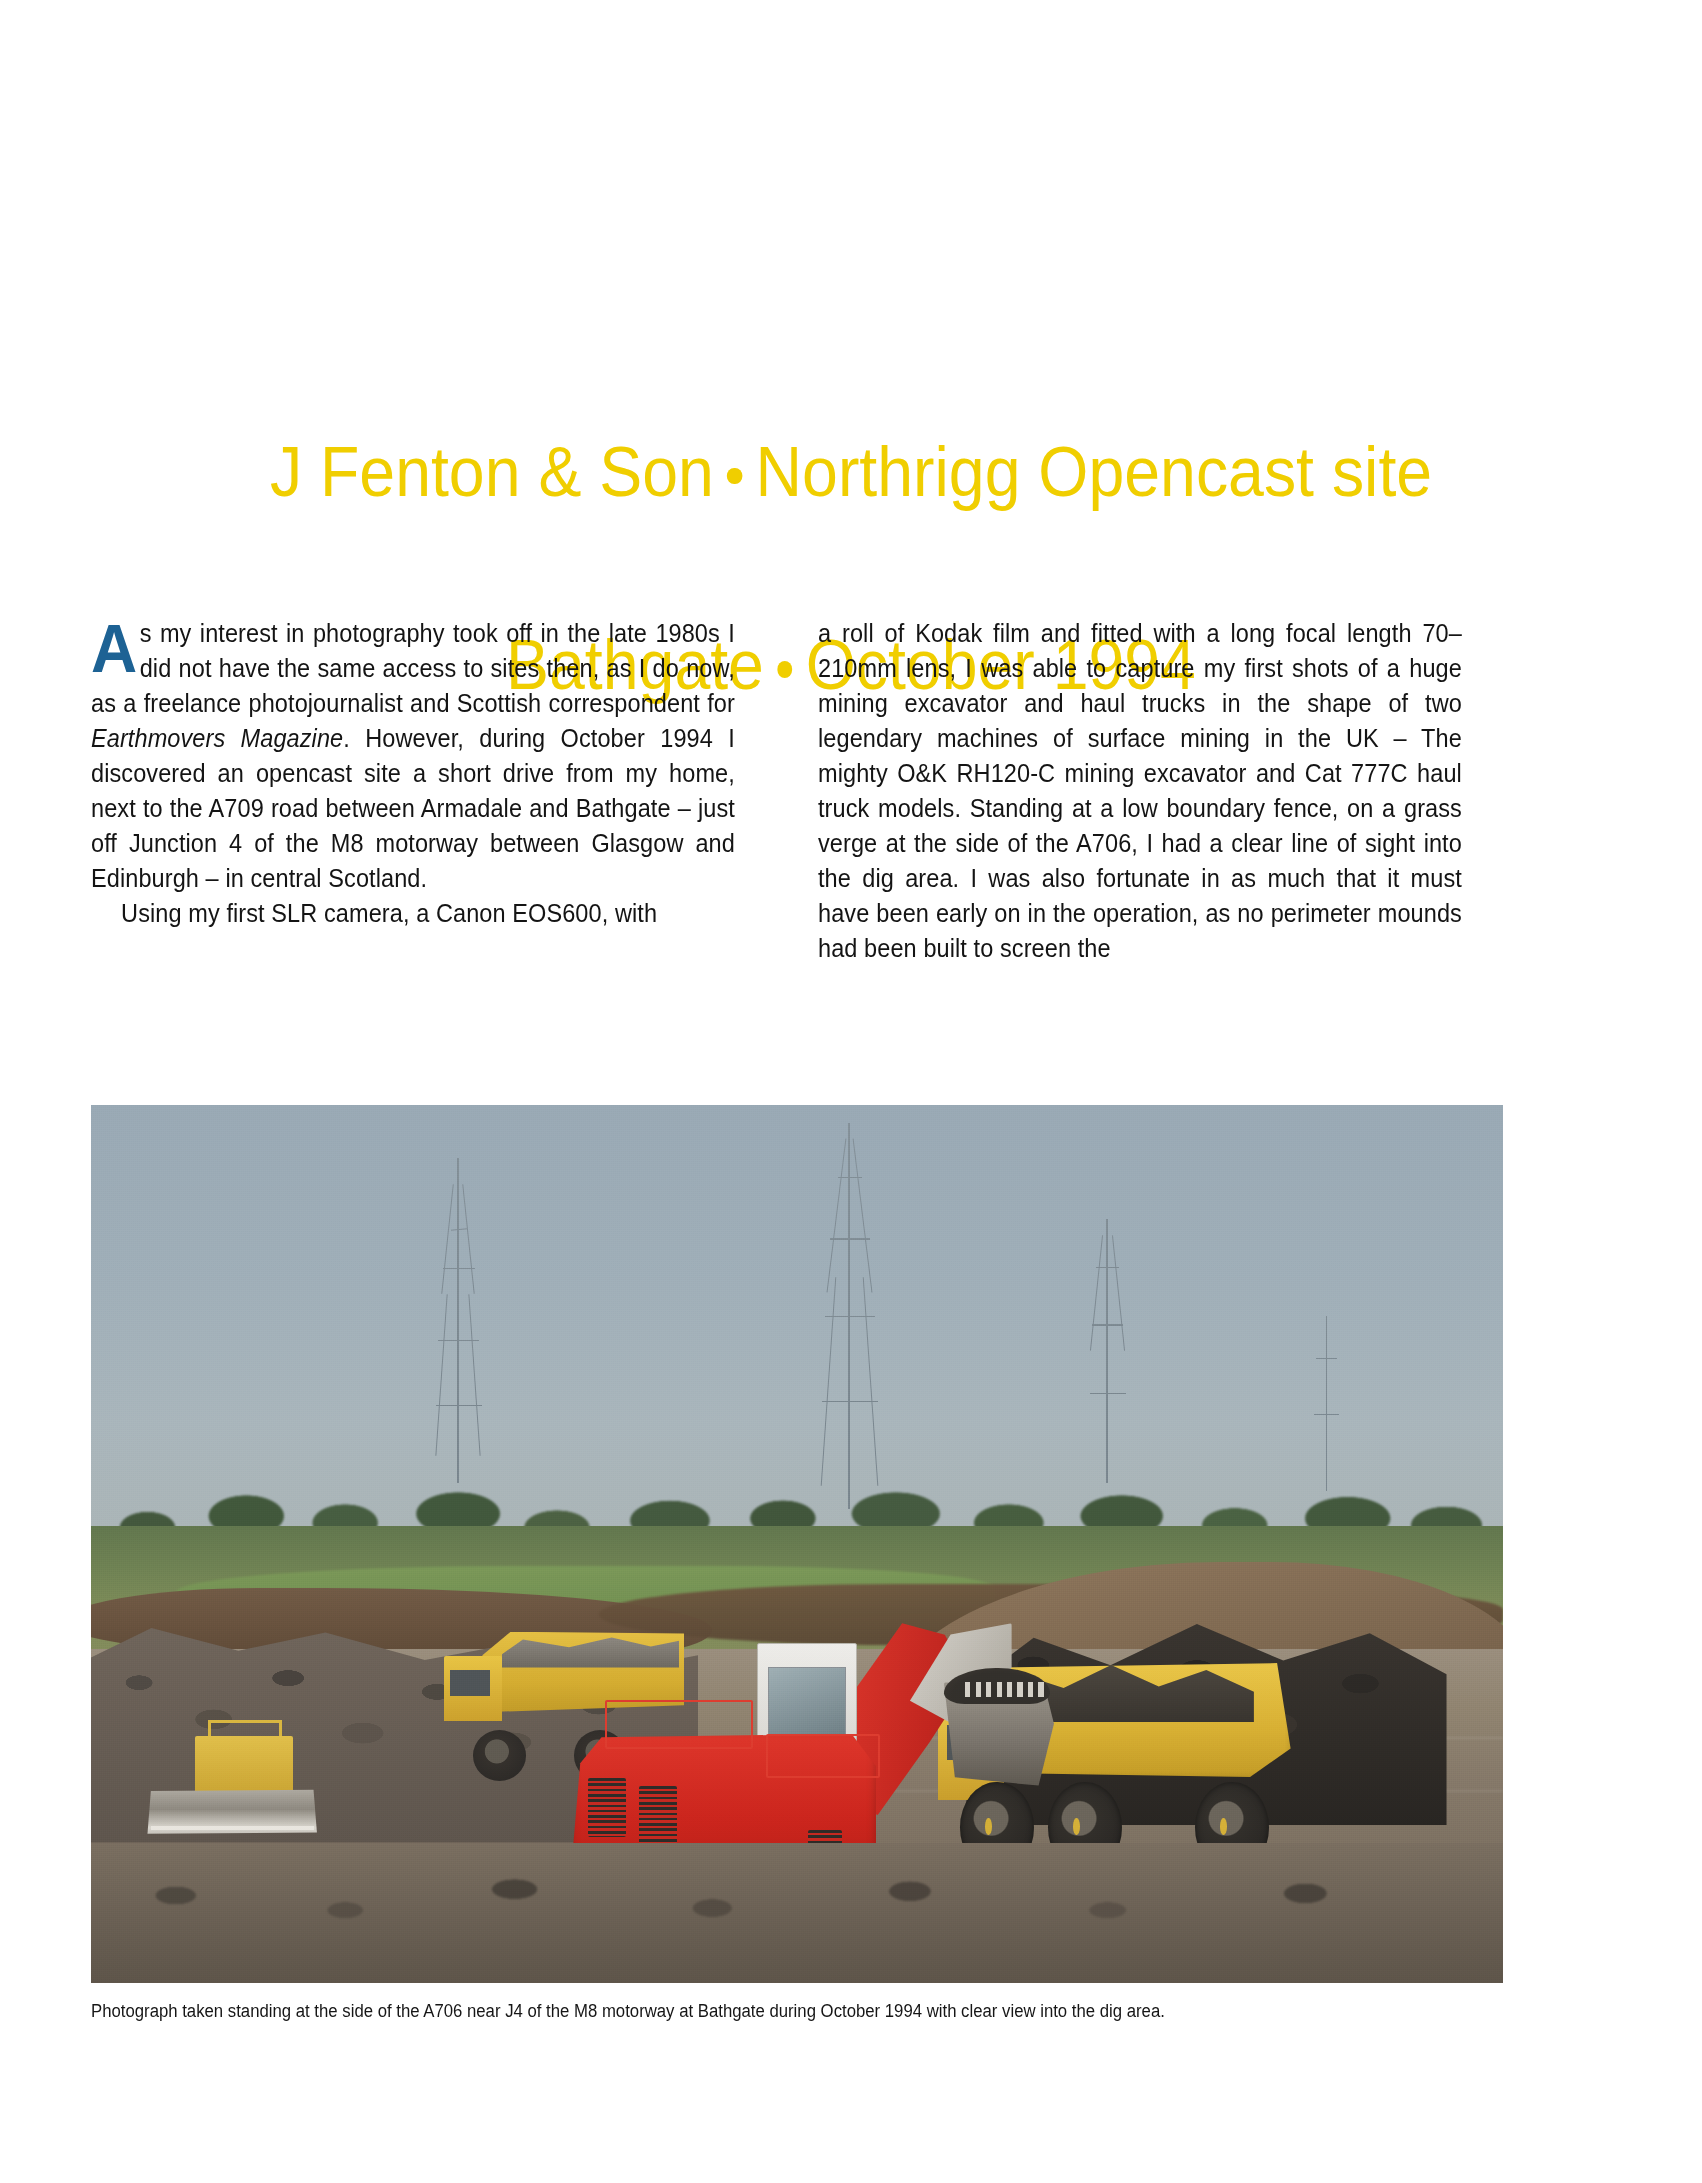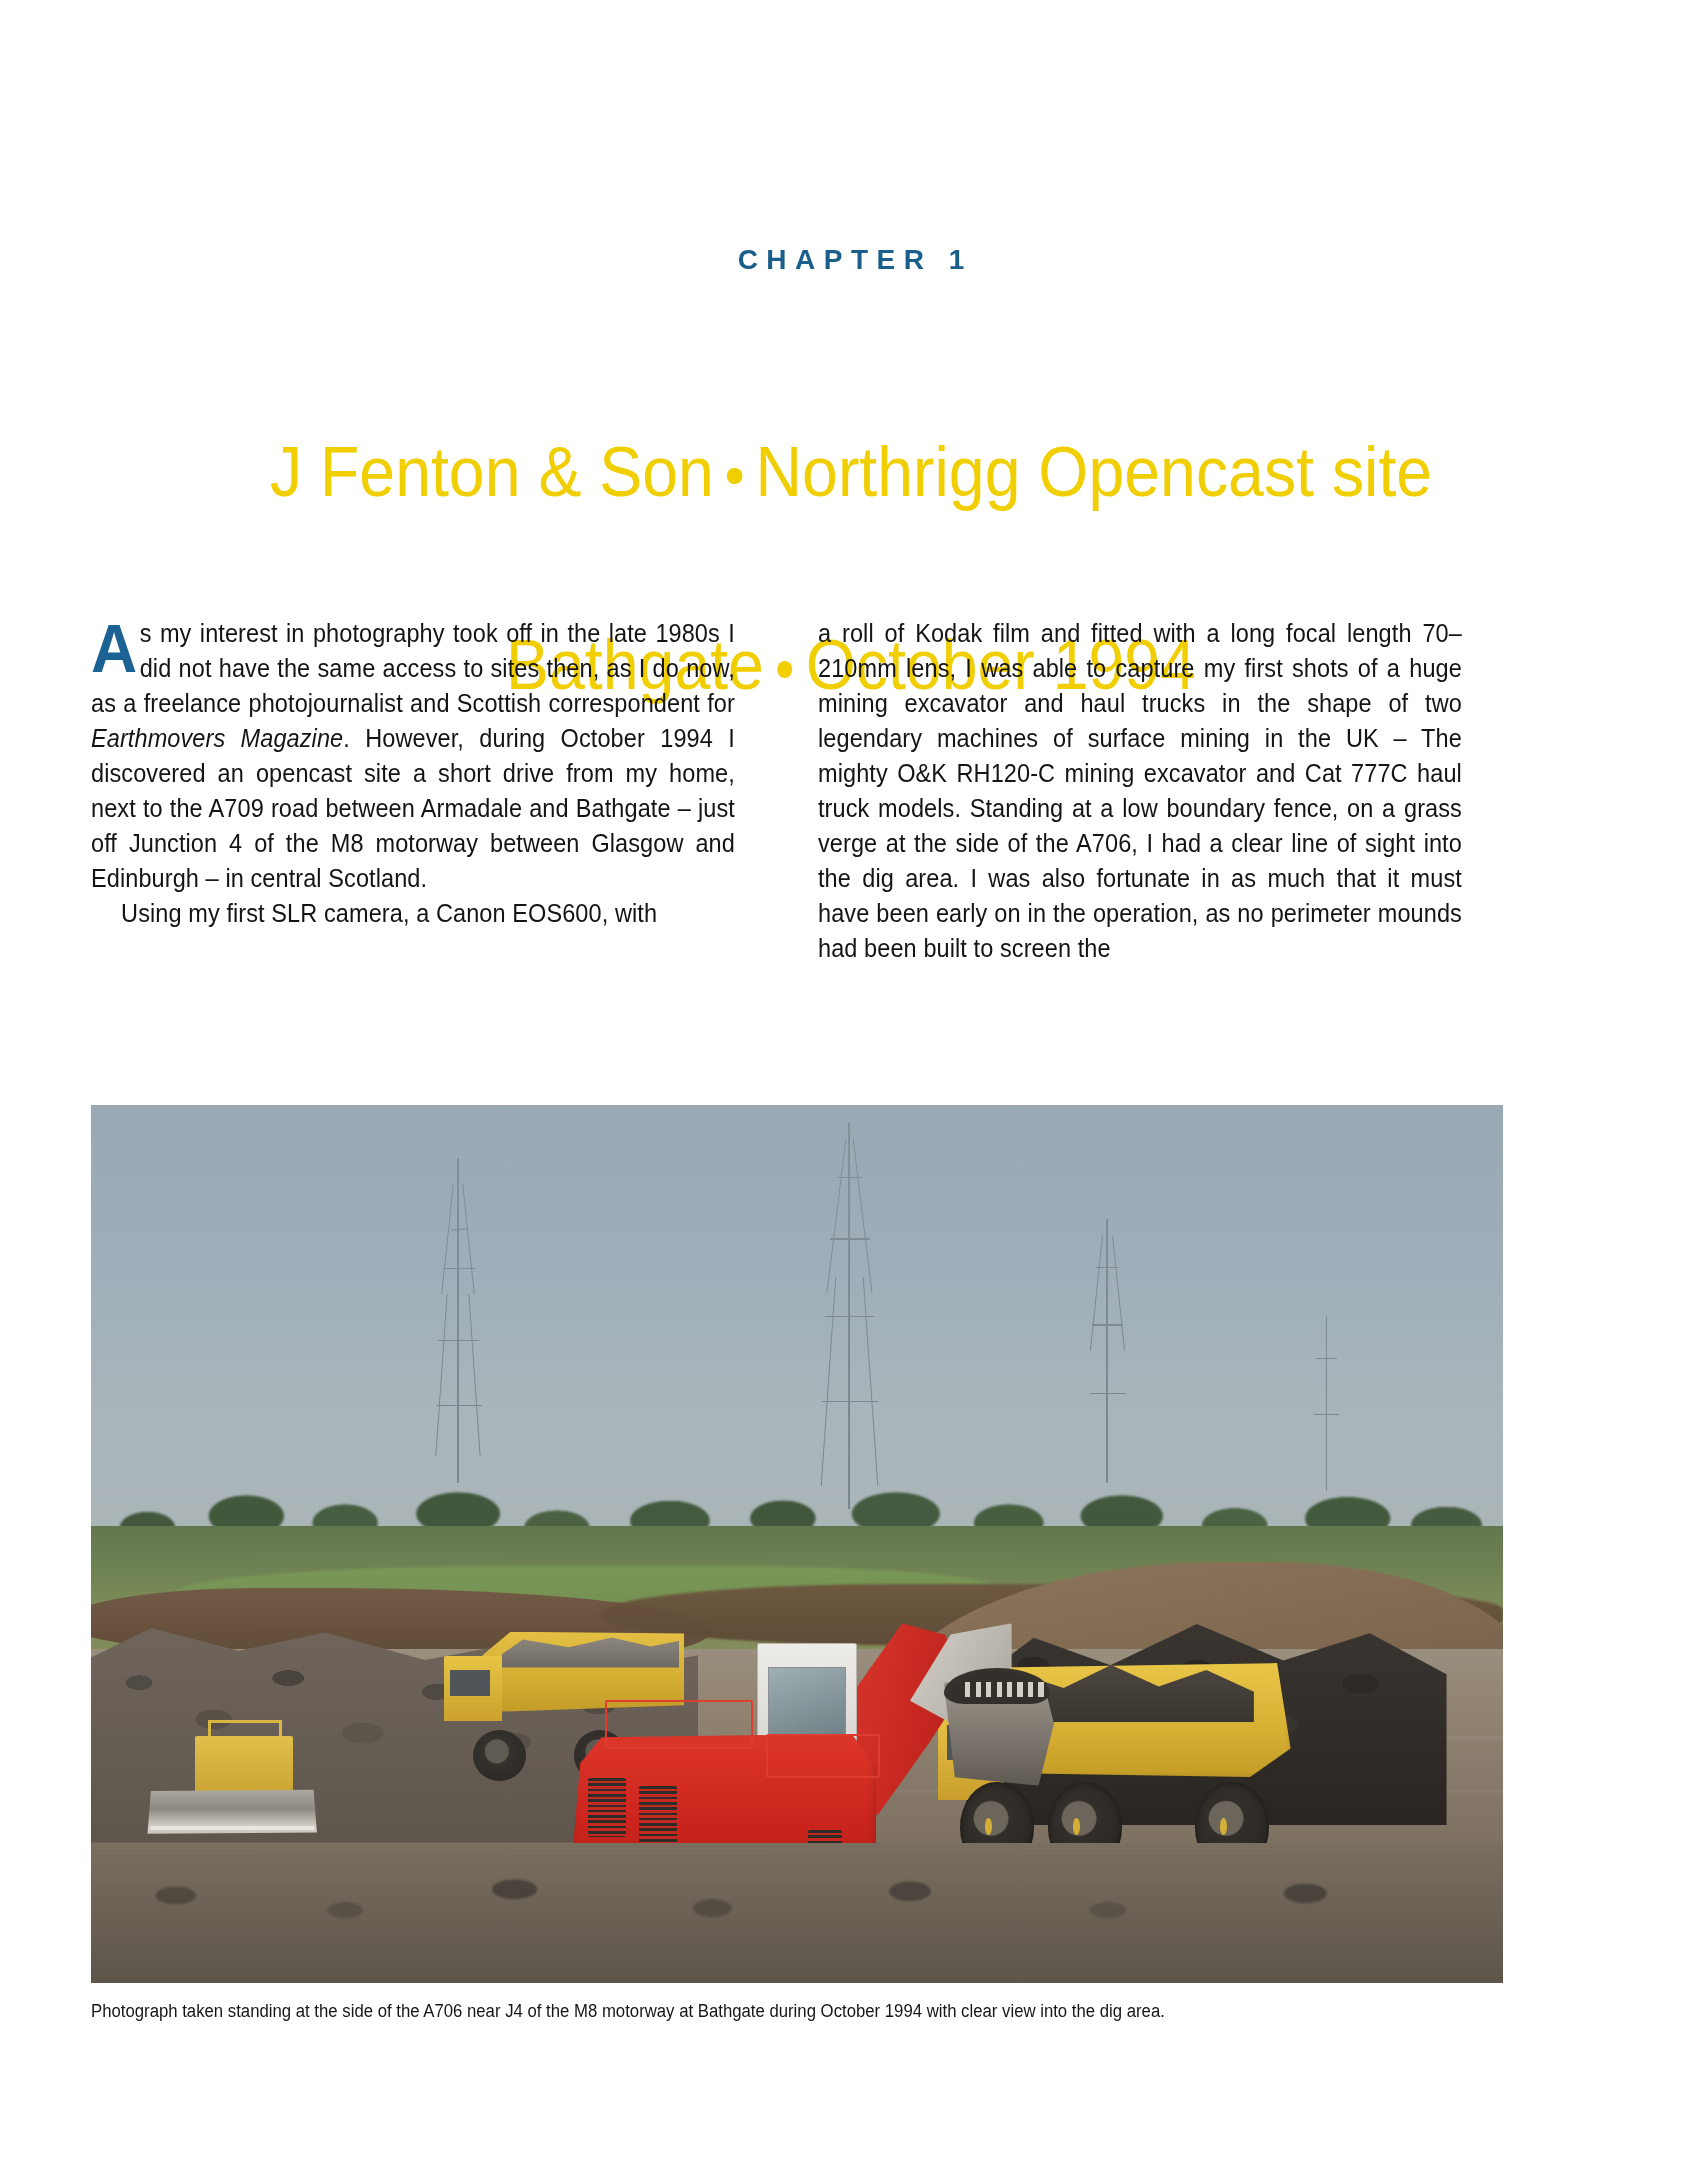--- a/index.html
+++ b/index.html
@@ -410,21 +410,20 @@
     font-weight:300;
     transform:scaleX(0.93);
     transform-origin:left top;
   }
 </style>
 </head>
 <body>
 
 <div class="page">
 
-  <div class="chapter-label">CHAPTER 1</div>
 
   <div class="chapter-title">
     <span class="title-line"><span>J Fenton &amp; Son</span><span class="title-bullet"></span><span>Northrigg Opencast site</span></span>
     <span class="title-line"><span>Bathgate</span><span class="title-bullet"></span><span>October 1994</span></span>
   </div>
 
   <div class="body-cols">
 
     <div class="col">
       <p><span class="dropcap">A</span><span>s my interest in photography took off in the late 1980s I did not have the same access to sites then, as I do now, as a freelance photojournalist and Scottish correspondent for </span><em>Earthmovers Magazine</em><span>. However, during October 1994 I discovered an opencast site a short drive from my home, next to the A709 road between Armadale and Bathgate – just off Junction 4 of the M8 motorway between Glasgow and Edinburgh – in central Scotland.</span></p>

